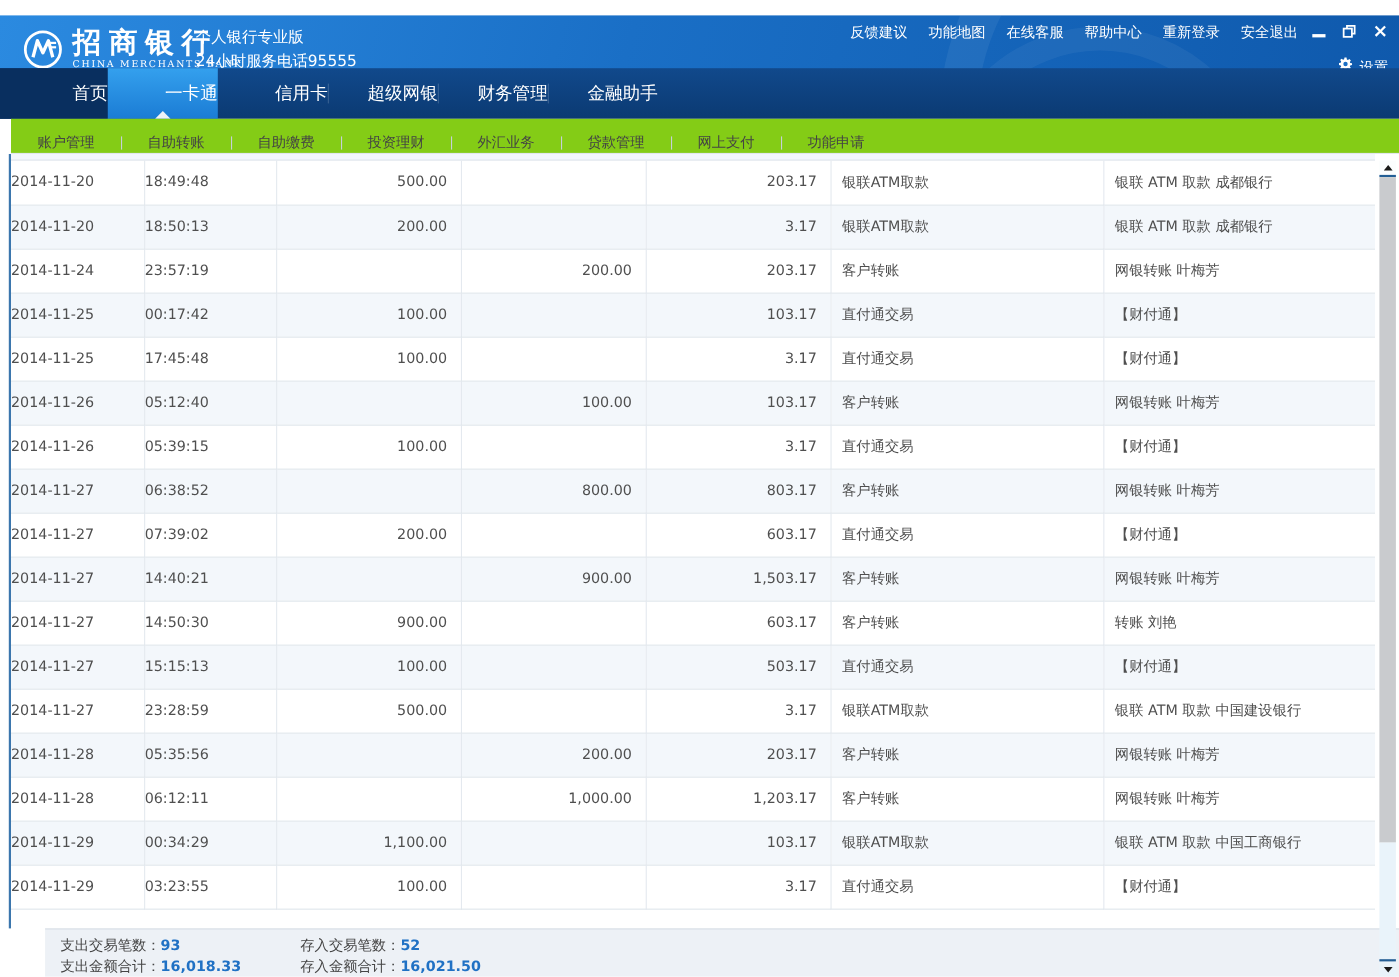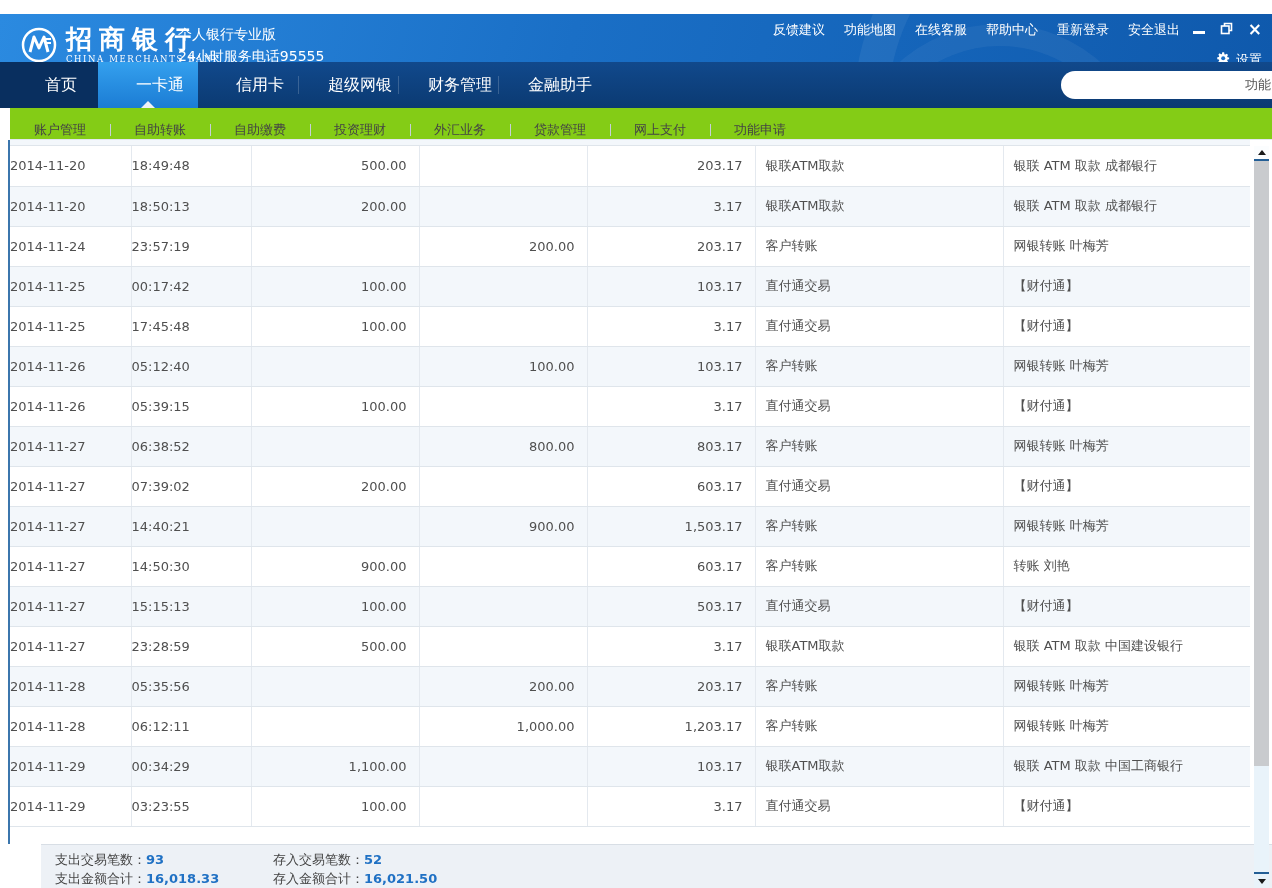--- a/index.html
+++ b/index.html
@@ -25,21 +25,21 @@
   .win-controls { position:absolute; top:7px; right:10px; display:flex; gap:15px; align-items:center; height:16px; }
   .ic-min { width:12px; height:3px; background:#fff; margin-top:6px; }
   .ic-close { color:#fff; font-size:17px; font-weight:bold; line-height:15px; }
   .settings { position:absolute; top:37px; right:10px; display:flex; align-items:center; gap:5px;
     color:#fff; font-size:13px; cursor:pointer; }
 
   
   .tabbar { position:absolute; left:0; top:62px; width:1272px; height:46px;
     background:linear-gradient(#11498c,#0b3a72); }
   .tabs { display:flex; height:46px; }
-  .tab { width:100px; height:46px; line-height:46px; text-align:center; color:#fff; font-size:16px;
+  .tab { width:100px; height:46px; line-height:46px; text-align:right; color:#fff; font-size:16px;
     cursor:pointer; position:relative; white-space:nowrap;padding-left:24px; }
   .tab.home { width:98px; background:#092f5f; }
   .tab.active { background:linear-gradient(#34a0ee,#1b7cd4); }
   .tab.active::after { content:""; position:absolute; left:50%; bottom:0; margin-left:-7px;
     border-left:7px solid transparent; border-right:7px solid transparent; border-bottom:7px solid #eef2f7; }
   .tab.normal + .tab.normal::before { content:""; position:absolute; left:0; top:14px; width:1px; height:18px;
     background:rgba(255,255,255,0.18); }
   
   .search { position:absolute; top:9px; right:0; height:28px; width:211px; display:flex; }
   .search-field { flex:1; background:#fff; border-radius:14px 0 0 14px; display:flex; align-items:center;
@@ -144,30 +144,20 @@
 
   <div class="tabbar">
     <div class="tabs">
         <div class="tab home">首页</div>
         <div class="tab active">一卡通</div>
         <div class="tab normal">信用卡</div>
         <div class="tab normal">超级网银</div>
         <div class="tab normal">财务管理</div>
         <div class="tab normal">金融助手</div>
       </div>
-    <div class="search">
-      <div class="search-field">
-        <input class="search-input" type="text" value="" style="">
-        <span class="search-cat">
-          <span>功能</span>
-
-        </span>
-      </div>
-
-    </div>
   </div>
 
   <div class="subnav">
       <div class="subnav-item">账户管理</div>
       <div class="subnav-item">自助转账</div>
       <div class="subnav-item">自助缴费</div>
       <div class="subnav-item">投资理财</div>
       <div class="subnav-item">外汇业务</div>
       <div class="subnav-item">贷款管理</div>
       <div class="subnav-item">网上支付</div>

